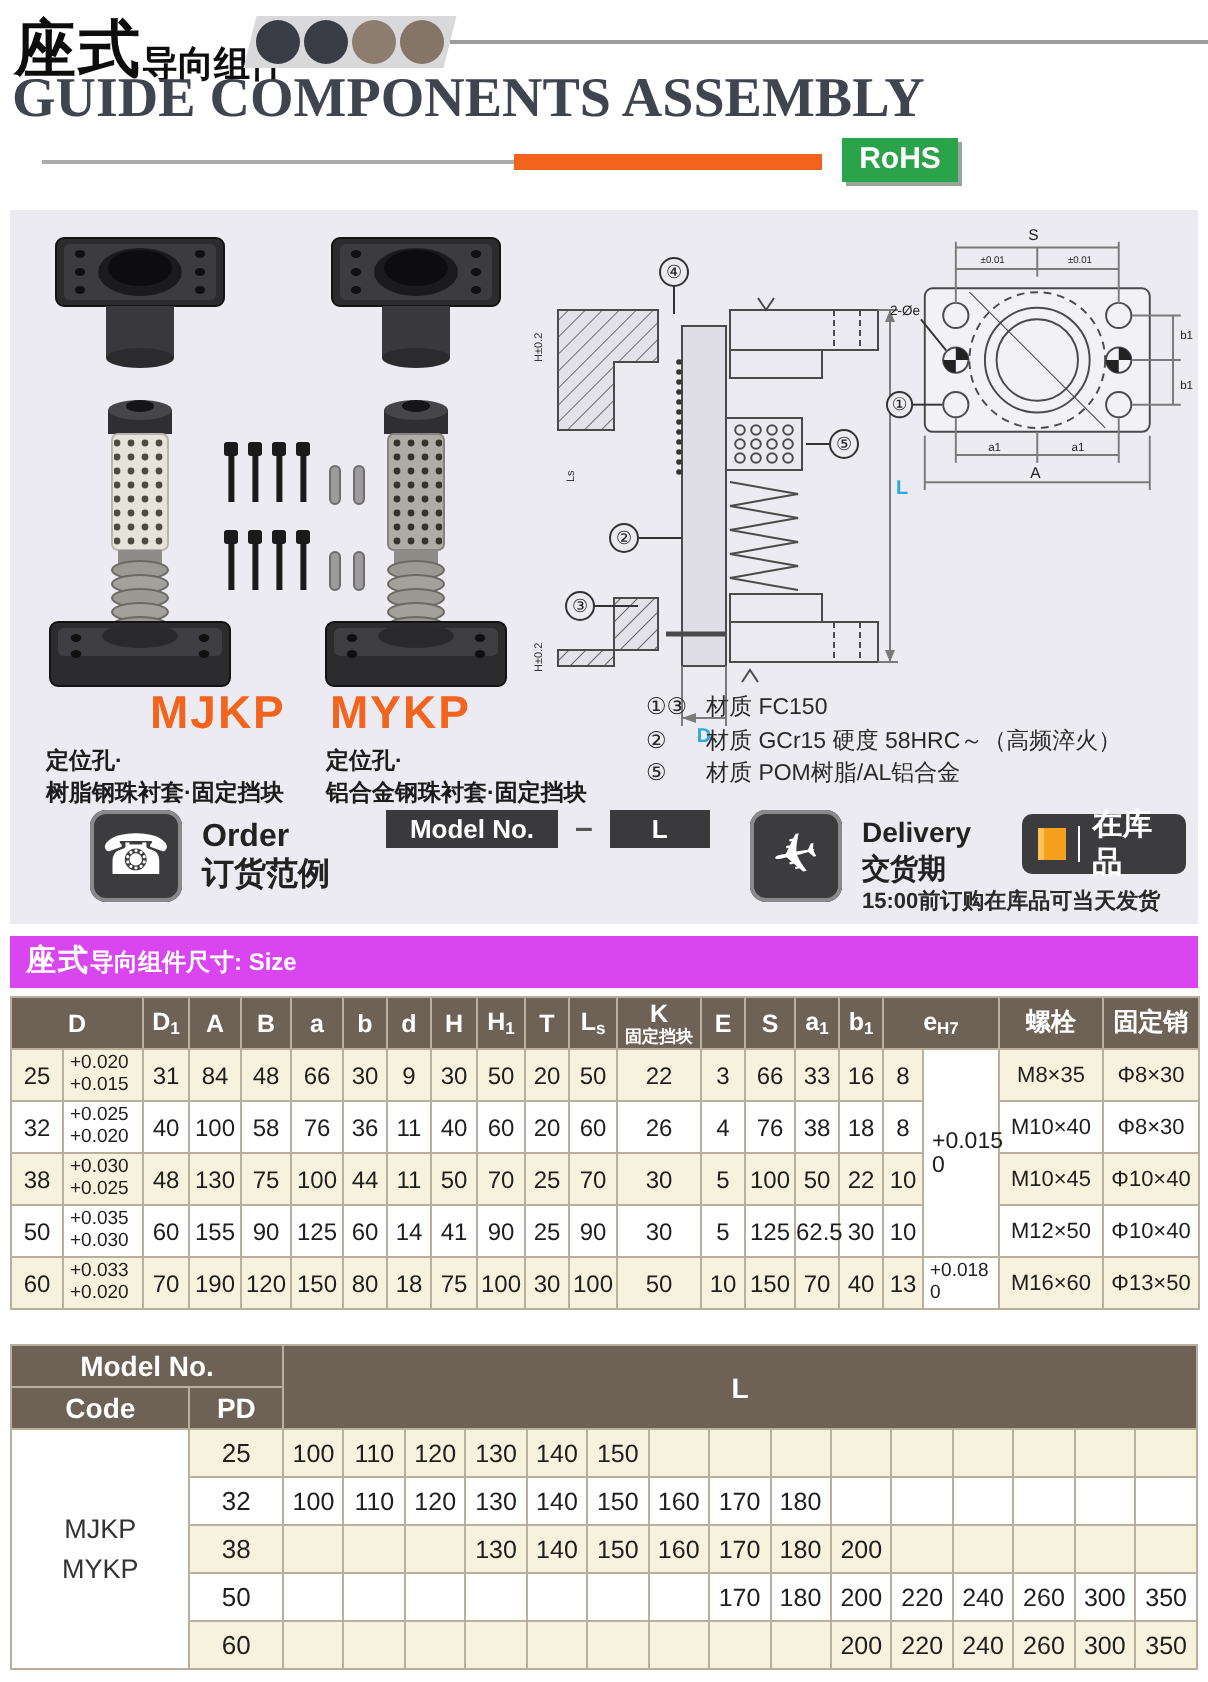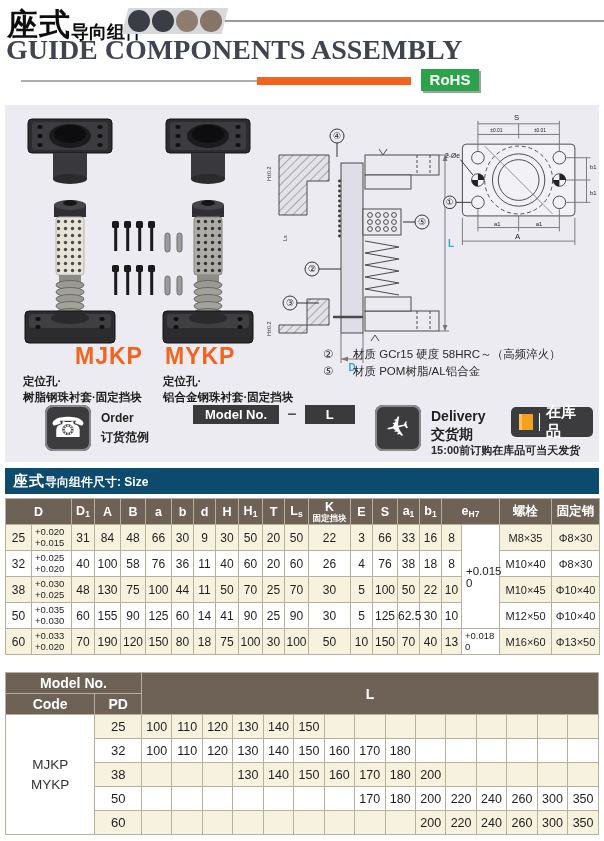--- a/index.html
+++ b/index.html
@@ -39,36 +39,36 @@
   .tview{position:absolute;left:438px;top:2px;}
   .mats{position:absolute;left:318px;top:241px;font-size:11.5px;color:#2a2a2a;line-height:16.5px;white-space:nowrap;}
   .mats .mk{display:inline-block;min-width:30px;}
   
   .order-strip{position:absolute;left:40px;top:298px;width:548px;height:56px;}
   .ico-sq{position:absolute;width:46px;height:46px;background:#3c3c3f;border-radius:8px;
           color:#fff;text-align:center;line-height:46px;font-size:28px;box-shadow:0 0 0 2px #8a8a8e inset;}
   .ico-phone{left:0;top:2px;}
   .ico-plane{left:330px;top:2px;}
   .ico-plane span{display:inline-block;transform:rotate(-12deg) scaleX(-1);}
-  .ord-txt{position:absolute;left:56px;top:6px;font-size:12px;font-weight:bold;color:#222;line-height:19px;}
+  .ord-txt{position:absolute;left:56px;top:6px;font-size:16px;font-weight:bold;color:#222;line-height:19px;}
   .model-box{position:absolute;left:148px;top:2px;white-space:nowrap;}
   .badge{display:inline-block;background:#3a3a3d;color:#fff;font-weight:bold;font-size:13px;
          text-align:center;padding:2px 8px;min-width:70px;}
   .badge-l{min-width:34px;}
   .mdash{color:#555;font-weight:bold;margin:0 4px;}
   .mrow2{margin-top:6px;font-size:15px;color:#222;letter-spacing:1px;}
   .mrow2 span{margin-right:14px;}
   .del-txt{position:absolute;left:386px;top:4px;font-size:14px;font-weight:bold;color:#222;line-height:18px;}
   .del-note{position:absolute;left:386px;top:40px;font-size:11px;font-weight:bold;color:#2a2a2a;white-space:nowrap;}
   .stock-badge{position:absolute;left:466px;top:4px;height:30px;background:#3c3c3f;border-radius:5px;
                display:flex;align-items:center;padding:0 8px;color:#fff;font-weight:bold;font-size:15px;}
   .cube{width:13px;height:16px;background:#f5a11e;display:inline-block;border-left:3px solid #fbc25a;}
   .vline{width:1px;height:18px;background:#fff;margin:0 6px;}
   
-  .sec-bar{position:absolute;left:5px;top:468px;width:594px;height:26px;background:#0c4a6e;color:#fff;
+  .sec-bar{position:absolute;left:5px;top:468px;width:594px;height:26px;background:#d946ef;color:#fff;
            line-height:26px;padding-left:8px;box-sizing:border-box;}
   .sec-bar .big{font-size:15px;font-weight:bold;letter-spacing:1px;}
   .sec-bar .small{font-size:12px;font-weight:bold;}
   table{border-collapse:collapse;table-layout:fixed;}
   .stab{position:absolute;left:5px;top:498px;width:594px;}
   .stab th{background:#6e6257;color:#fff;font-size:12.5px;font-weight:bold;padding:1px 0;}
   .stab td,.stab th{border:1px solid #b9af9d;text-align:center;}
   .stab td{font-size:12px;color:#1e1e1e;padding:2px 0;}
   .stab tr.cream td{background:#f7f2dd;}
   .stab tr.white td{background:#ffffff;}
@@ -387,20 +387,21 @@
       <text x="7" y="99" font-size="9" text-anchor="middle">①</text>
       <text x="155" y="62" font-size="6" text-anchor="middle">b1</text>
       <text x="155" y="88" font-size="6" text-anchor="middle">b1</text>
       <text x="56" y="120" font-size="6" text-anchor="middle">a1</text>
       <text x="99" y="120" font-size="6" text-anchor="middle">a1</text>
       <text x="77" y="134" font-size="8" text-anchor="middle">A</text>
     </g>
   </svg>
 
   <div class="mats">
+    <div><span class="mk">①③</span><span>材质 FC150</span></div>
     <div><span class="mk">②</span><span>材质 GCr15 硬度 58HRC～（高频淬火）</span></div>
     <div><span class="mk">⑤</span><span>材质 POM树脂/AL铝合金</span></div>
   </div>
 
   <div class="order-strip">
     <div class="ico-sq ico-phone">☎</div>
     <div class="ord-txt">
       <div>Order</div>
       <div>订货范例</div>
     </div>

